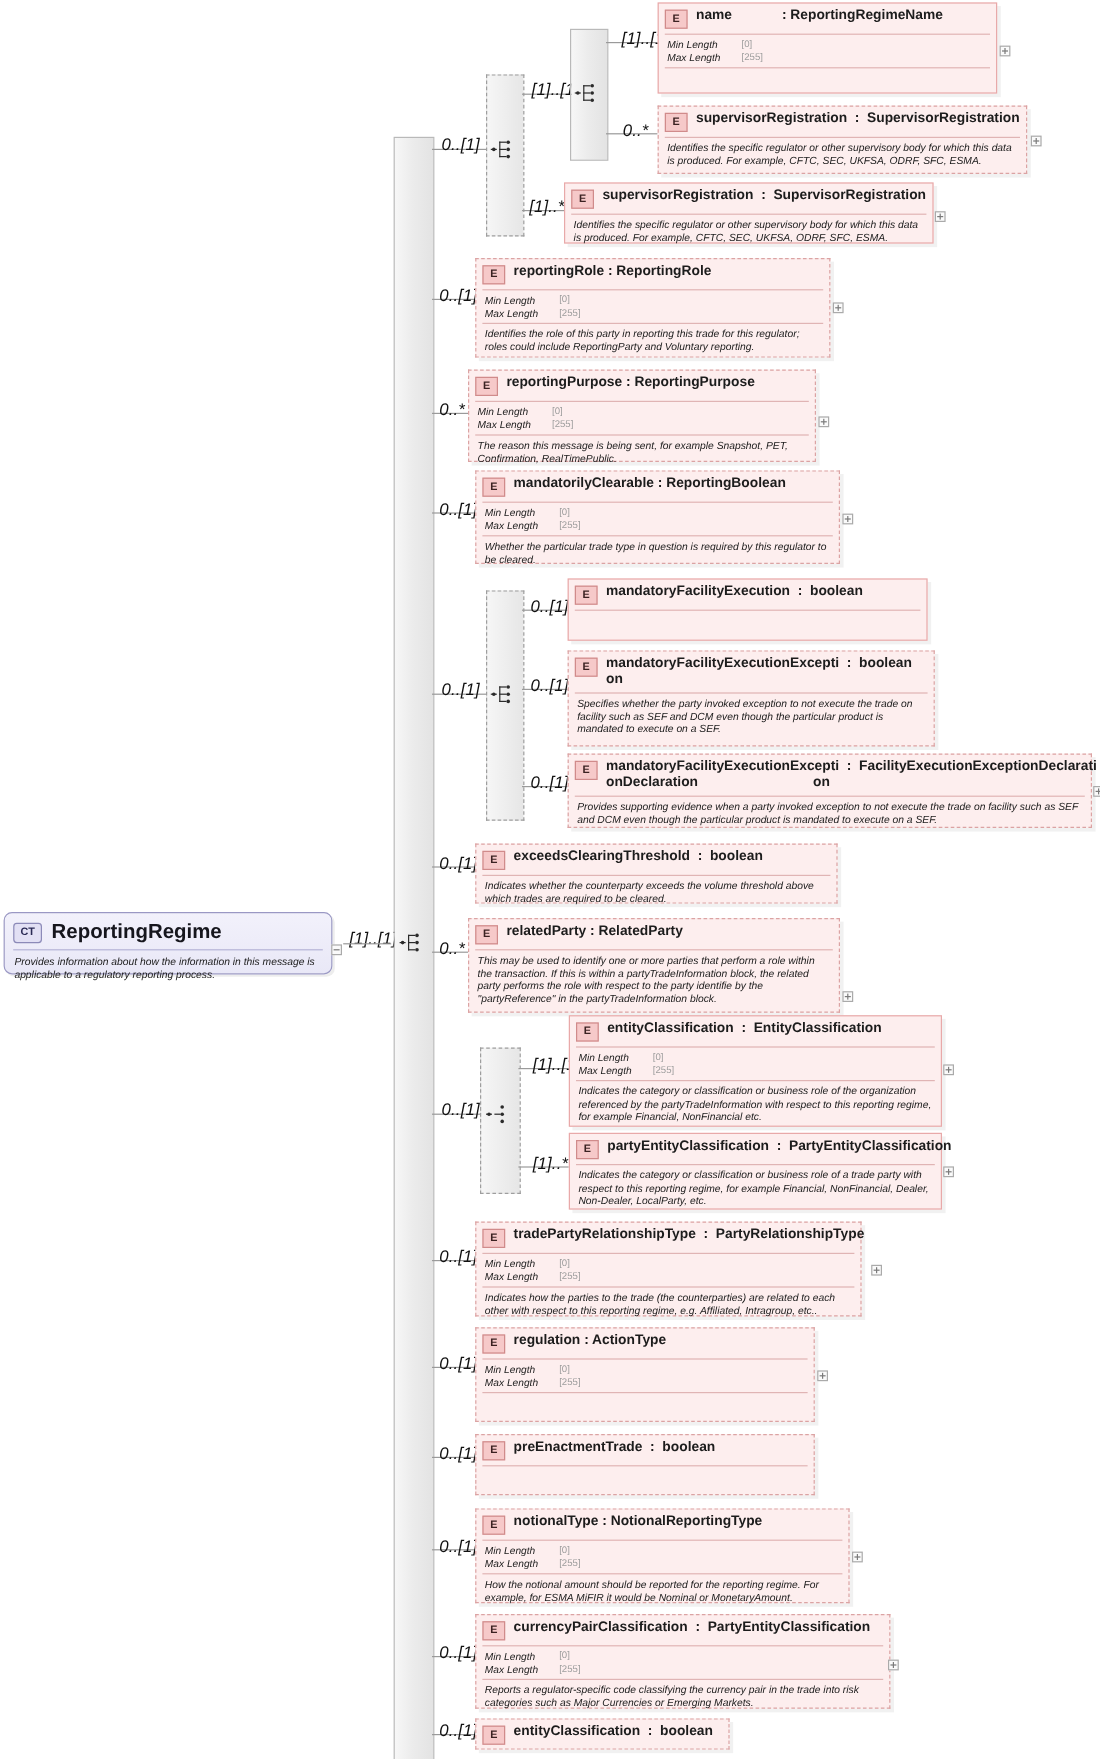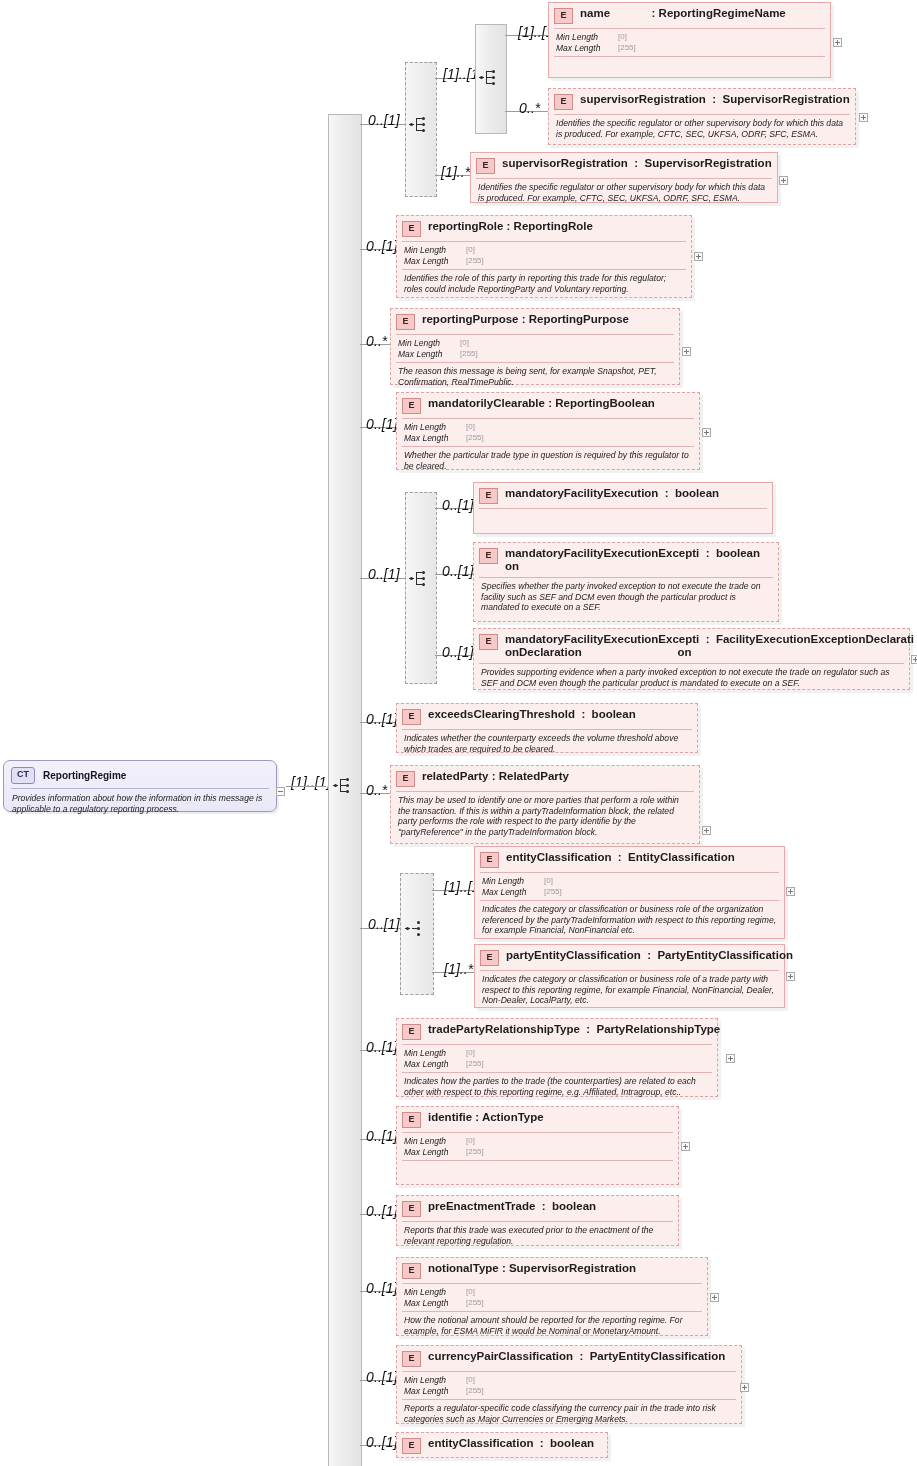--- a/index.html
+++ b/index.html
@@ -102,21 +102,21 @@
     background:linear-gradient(to bottom,#f2f1fb 0%,#e9e8f7 100%);
     border:1px solid #9a98c4;border-radius:7px;
     box-shadow:2px 2px 0 0 rgba(0,0,0,.07);
   }
   .root .rhdr{display:flex;align-items:center;gap:8px;padding:6px 8px 4px 7px;}
   .root .ctbadge{
     width:22px;height:15px;border:1px solid #8c8ab8;border-radius:3px;
     background:#e2e0f4;color:#2a2a55;font-size:9px;font-weight:bold;
     line-height:13px;text-align:center;
   }
-  .root .rtitle{font-size:10px;font-weight:bold;color:#16161d;}
+  .root .rtitle{font-size:17px;font-weight:bold;color:#16161d;}
   .root .rrule{height:0;border-top:1px solid #b5b3d6;margin:0 7px;}
   .root .rdesc{padding:4px 8px 6px 8px;font-size:8.6px;line-height:10.6px;font-style:italic;color:#1b1b1b;}
   .root .rminus{
     position:absolute;right:-9px;top:26px;width:9px;height:9px;box-sizing:border-box;
     border:1px solid #aaa;background:#fafafa;
   }
   .root .rminus:before{content:"";position:absolute;left:1px;top:3px;width:5px;height:1px;background:#7a7a7a;}
 </style>
 </head>
 <body>
@@ -332,21 +332,21 @@
 
   <div class="hline" style="left:435px;top:655px;width:38px;"></div>
   <div class="card" style="left:442px;top:644px;">0..[1]</div>
   <div class="node optional shadow" style="left:473px;top:628px;width:437px;height:62px;">
     <div class="hdr">
       <div class="ebadge">E</div>
       <div class="title">mandatoryFacilityExecutionExcepti  :  FacilityExecutionExceptionDeclarati
 onDeclaration                              on</div>
     </div>
     <div class="rule"></div>
-    <div class="desc">Provides supporting evidence when a party invoked exception to not execute the trade on regulator such as SEF and DCM even though the particular product is mandated to execute on a SEF.</div>
+    <div class="desc">Provides supporting evidence when a party invoked exception to not execute the trade on facility such as SEF and DCM even though the particular product is mandated to execute on a SEF.</div>
   </div>
   <div class="plus" style="left:911px;top:655px;"></div>
 
   <div class="hline" style="left:360px;top:722px;width:36px;"></div>
   <div class="card" style="left:366px;top:711px;">0..[1]</div>
   <div class="node optional shadow" style="left:396px;top:703px;width:302px;height:50px;">
     <div class="hdr">
       <div class="ebadge">E</div>
       <div class="title">exceedsClearingThreshold  :  boolean</div>
     </div>
@@ -434,21 +434,21 @@
     <div class="rule"></div>
     <div class="desc">Indicates how the parties to the trade (the counterparties) are related to each other with respect to this reporting regime, e.g. Affiliated, Intragroup, etc..</div>
   </div>
   <div class="plus" style="left:726px;top:1054px;"></div>
 
   <div class="hline" style="left:360px;top:1139px;width:36px;"></div>
   <div class="card" style="left:366px;top:1128px;">0..[1]</div>
   <div class="node optional shadow" style="left:396px;top:1106px;width:283px;height:79px;">
     <div class="hdr">
       <div class="ebadge">E</div>
-      <div class="title">identifie : ActionType</div>
+      <div class="title">regulation : ActionType</div>
     </div>
     <div class="rule"></div>
     <div class="facets">
       <div class="row">
           <span class="fname">Min Length</span>
           <span class="fval">[0]</span>
         </div>
       <div class="row">
           <span class="fname">Max Length</span>
           <span class="fval">[255]</span>
@@ -459,29 +459,28 @@
   <div class="plus" style="left:681px;top:1142px;"></div>
 
   <div class="hline" style="left:360px;top:1214px;width:36px;"></div>
   <div class="card" style="left:366px;top:1203px;">0..[1]</div>
   <div class="node optional shadow" style="left:396px;top:1195px;width:283px;height:51px;">
     <div class="hdr">
       <div class="ebadge">E</div>
       <div class="title">preEnactmentTrade  :  boolean</div>
     </div>
     <div class="rule"></div>
-    <div class="desc">Reports that this trade was executed prior to the enactment of the relevant reporting regulation.</div>
   </div>
 
   <div class="hline" style="left:360px;top:1291px;width:36px;"></div>
   <div class="card" style="left:366px;top:1280px;">0..[1]</div>
   <div class="node optional shadow" style="left:396px;top:1257px;width:312px;height:79px;">
     <div class="hdr">
       <div class="ebadge">E</div>
-      <div class="title">notionalType : SupervisorRegistration</div>
+      <div class="title">notionalType : NotionalReportingType</div>
     </div>
     <div class="rule"></div>
     <div class="facets">
       <div class="row">
           <span class="fname">Min Length</span>
           <span class="fval">[0]</span>
         </div>
       <div class="row">
           <span class="fname">Max Length</span>
           <span class="fval">[255]</span>

